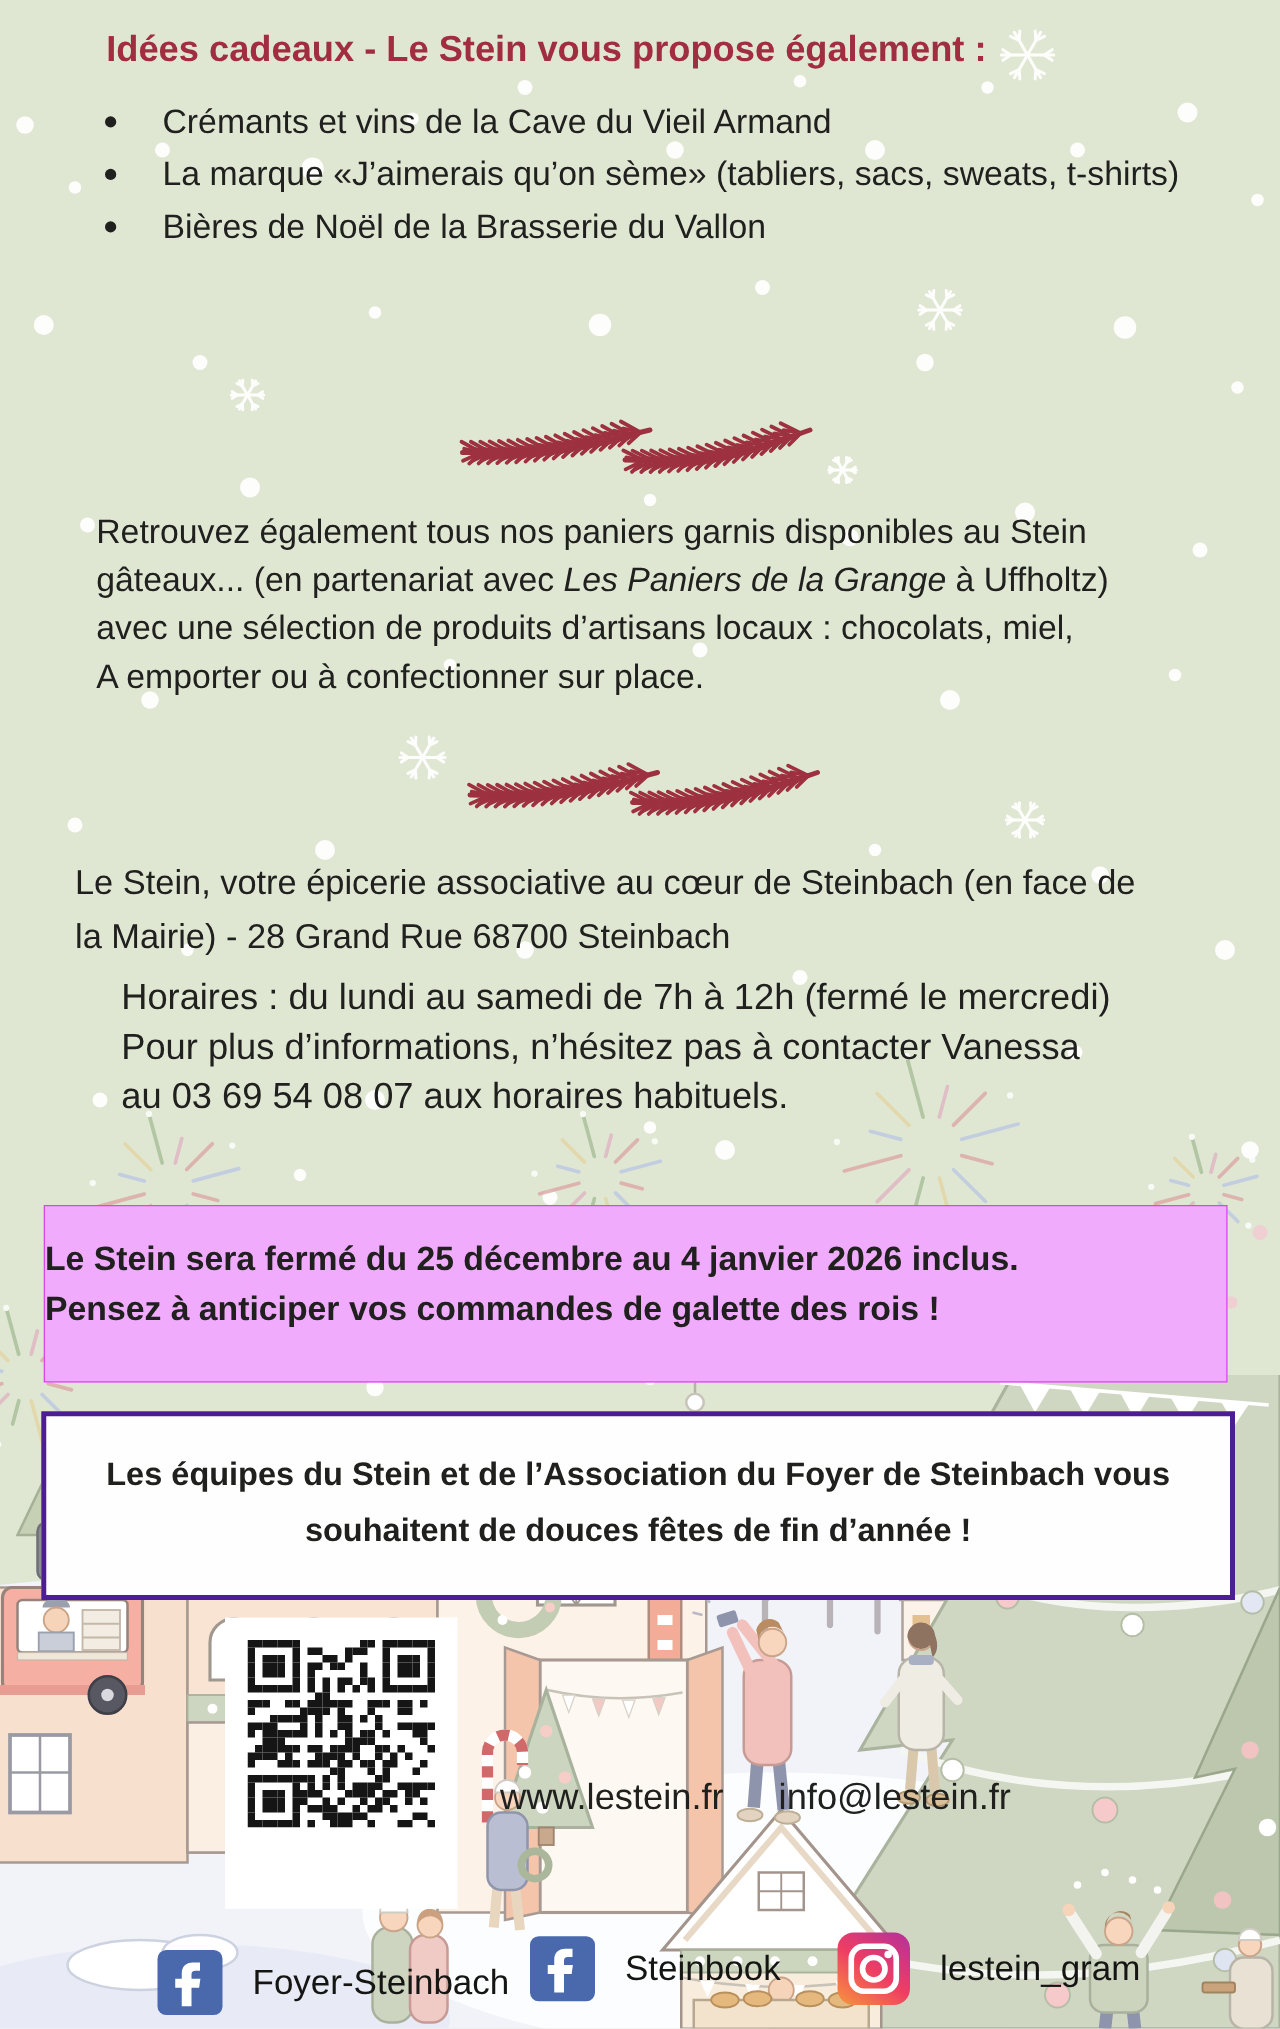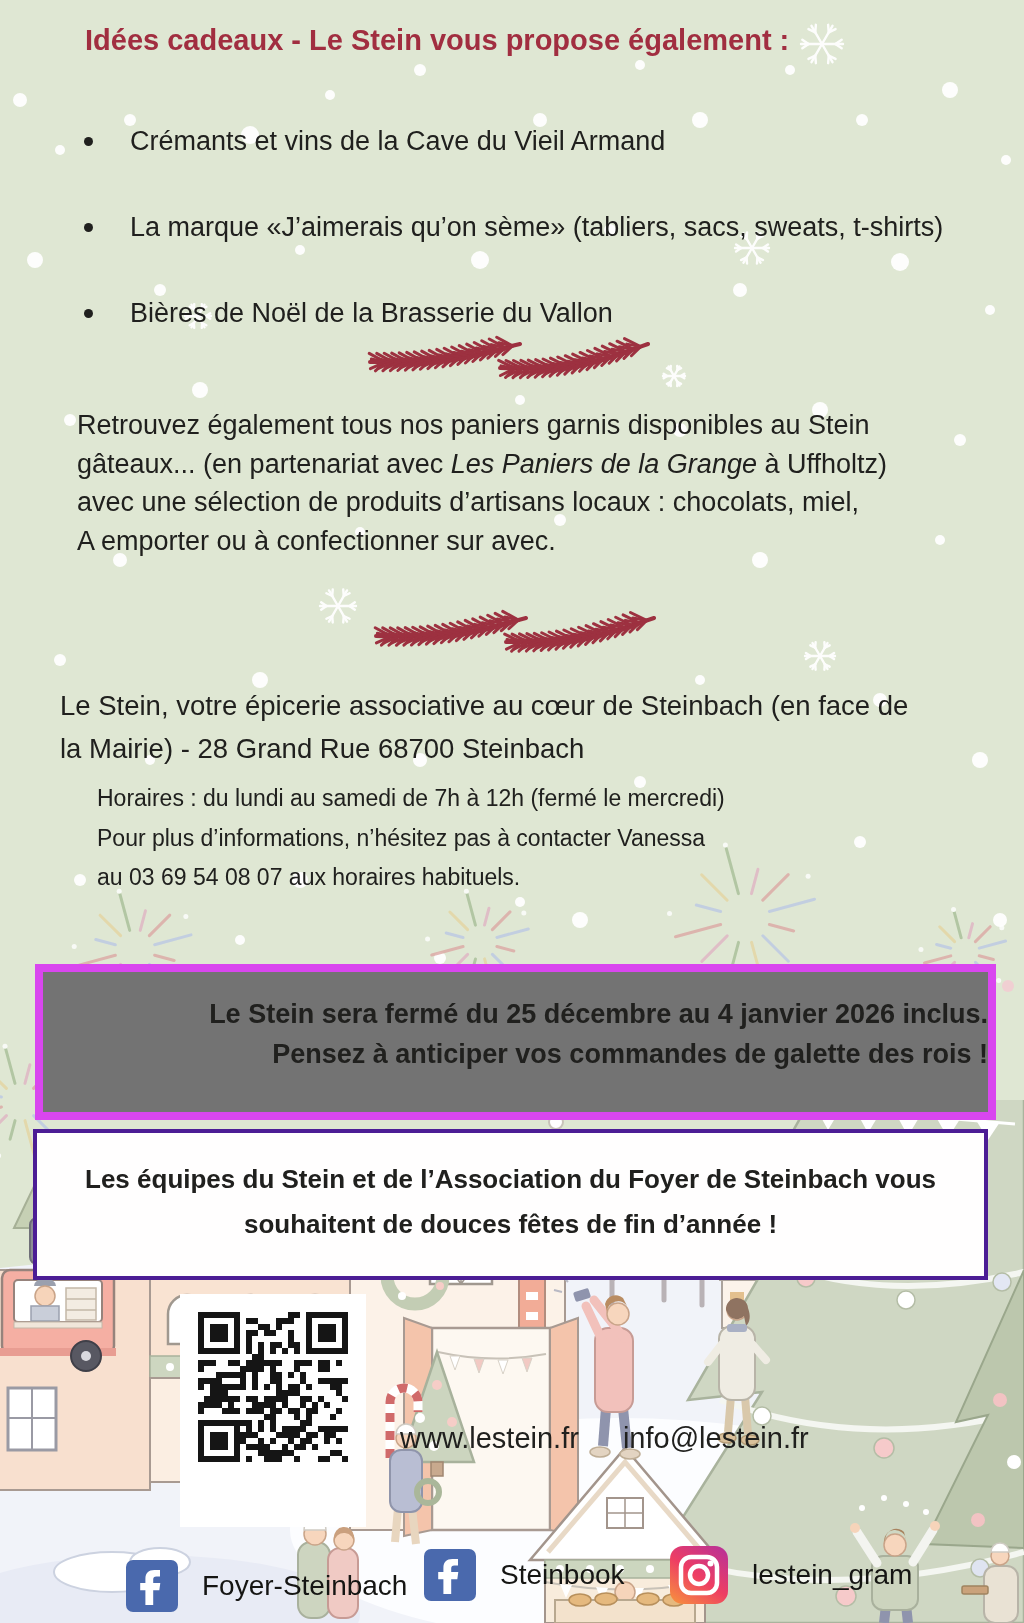--- a/index.html
+++ b/index.html
@@ -7,31 +7,31 @@
     position:relative;width:1024px;height:1623px;overflow:hidden;
     background:#dfe7d3;
     font-family:"Liberation Sans",sans-serif;
     color:#20201e;
   }
   .abs{position:absolute;}
   svg{display:block;}
   
   .title{left:85px;top:24px;font-size:29px;font-weight:bold;color:#a12e40;white-space:nowrap;z-index:4;text-align:right;}
   .bullets{left:84px;top:76px;z-index:4;}
-  .bullet-row{display:flex;align-items:center;height:42px;white-space:nowrap;margin-top:44px;}
+  .bullet-row{display:flex;align-items:center;height:42px;white-space:nowrap;}
   .bullet-dot{width:9px;height:9px;border-radius:50%;background:#20201e;margin-right:37px;flex:0 0 auto;}
   .bullet-text{font-size:27px;}
   .para1{left:77px;top:406px;font-size:27px;line-height:38.5px;z-index:4;}
   .line{white-space:nowrap;}
   .addr{left:60px;top:684px;font-size:27.5px;line-height:43px;z-index:4;}
-  .hours{left:97px;top:779px;font-size:23px;line-height:39.5px;z-index:4;}
+  .hours{left:97px;top:779px;font-size:29px;line-height:39.5px;z-index:4;}
   .notice-box{
     left:35px;top:964px;width:945px;height:118px;
-    background:#737373;border:8px solid #d946ef;
-    text-align:right;font-weight:bold;font-size:27px;line-height:40px;
+    background:#f0abfc;border:1px solid #d946ef;
+    text-align:left;font-weight:bold;font-size:27px;line-height:40px;
     padding-top:22px;z-index:3;
   }
   .wishes-box{
     left:33px;top:1129px;width:947px;height:119px;
     background:#fffefe;border:4px solid #4c1d95;
     text-align:center;font-weight:bold;font-size:26px;line-height:45px;
     padding-top:24px;z-index:3;
   }
   .qr-card{left:180px;top:1294px;width:186px;height:233px;background:#ffffff;z-index:3;}
   .qr-card svg{margin:18px auto 0 auto;}
@@ -494,21 +494,21 @@
         <line x1="288.6" y1="28.60791018536208" x2="272.4649646262008" y2="20.629148784853385" stroke-width="3"></line>
         <line x1="288.6" y1="28.60791018536208" x2="274.2685820855723" y2="35.72201311981697" stroke-width="3"></line>
         <line x1="288.6" y1="28.60791018536208" x2="274.82428056396486" y2="26.11200273121962" stroke-width="3"></line>
       </g>
     </svg>
 
   <div class="abs para1">
     <div class="line">Retrouvez également tous nos paniers garnis disponibles au Stein</div>
     <div class="line"><span>gâteaux... (en partenariat avec </span><i>Les Paniers de la Grange</i><span> à Uffholtz)</span></div>
     <div class="line">avec une sélection de produits d’artisans locaux : chocolats, miel,</div>
-    <div class="line">A emporter ou à confectionner sur avec.</div>
+    <div class="line">A emporter ou à confectionner sur place.</div>
   </div>
 
   <svg id="branch2" class="abs z1" width="300" height="70" viewBox="0 0 300 70" style="left:360px;top:590px;">
       <g stroke="#9d3140" stroke-linecap="round" fill="none">
         <path d="M16.0,46.0L23.5,46.2L31.0,46.4L38.5,46.5L46.0,46.5L53.5,46.4L61.0,46.3L68.5,45.9L76.0,45.5L83.5,44.8L91.0,44.0L98.5,43.0L106.0,41.9L113.5,40.5L121.0,39.1L128.5,37.4L136.0,35.7L143.5,33.9L151.0,32.0L158.5,30.0L166.0,28.0" stroke-width="4"></path>
         <line x1="31" y1="46.36311896062463" x2="21.39490441453242" y2="55.123378020380294" stroke-width="3"></line>
         <line x1="31" y1="46.36311896062463" x2="15.208444635646096" y2="37.72443971119388" stroke-width="3"></line>
         <line x1="31" y1="46.36311896062463" x2="16.386853555290273" y2="52.87894208479455" stroke-width="3"></line>
         <line x1="31" y1="46.36311896062463" x2="17.339182690768652" y2="43.30010240111909" stroke-width="3"></line>
         <line x1="38.5" y1="46.477933498176824" x2="28.89490441453242" y2="55.238192557932486" stroke-width="3"></line>

